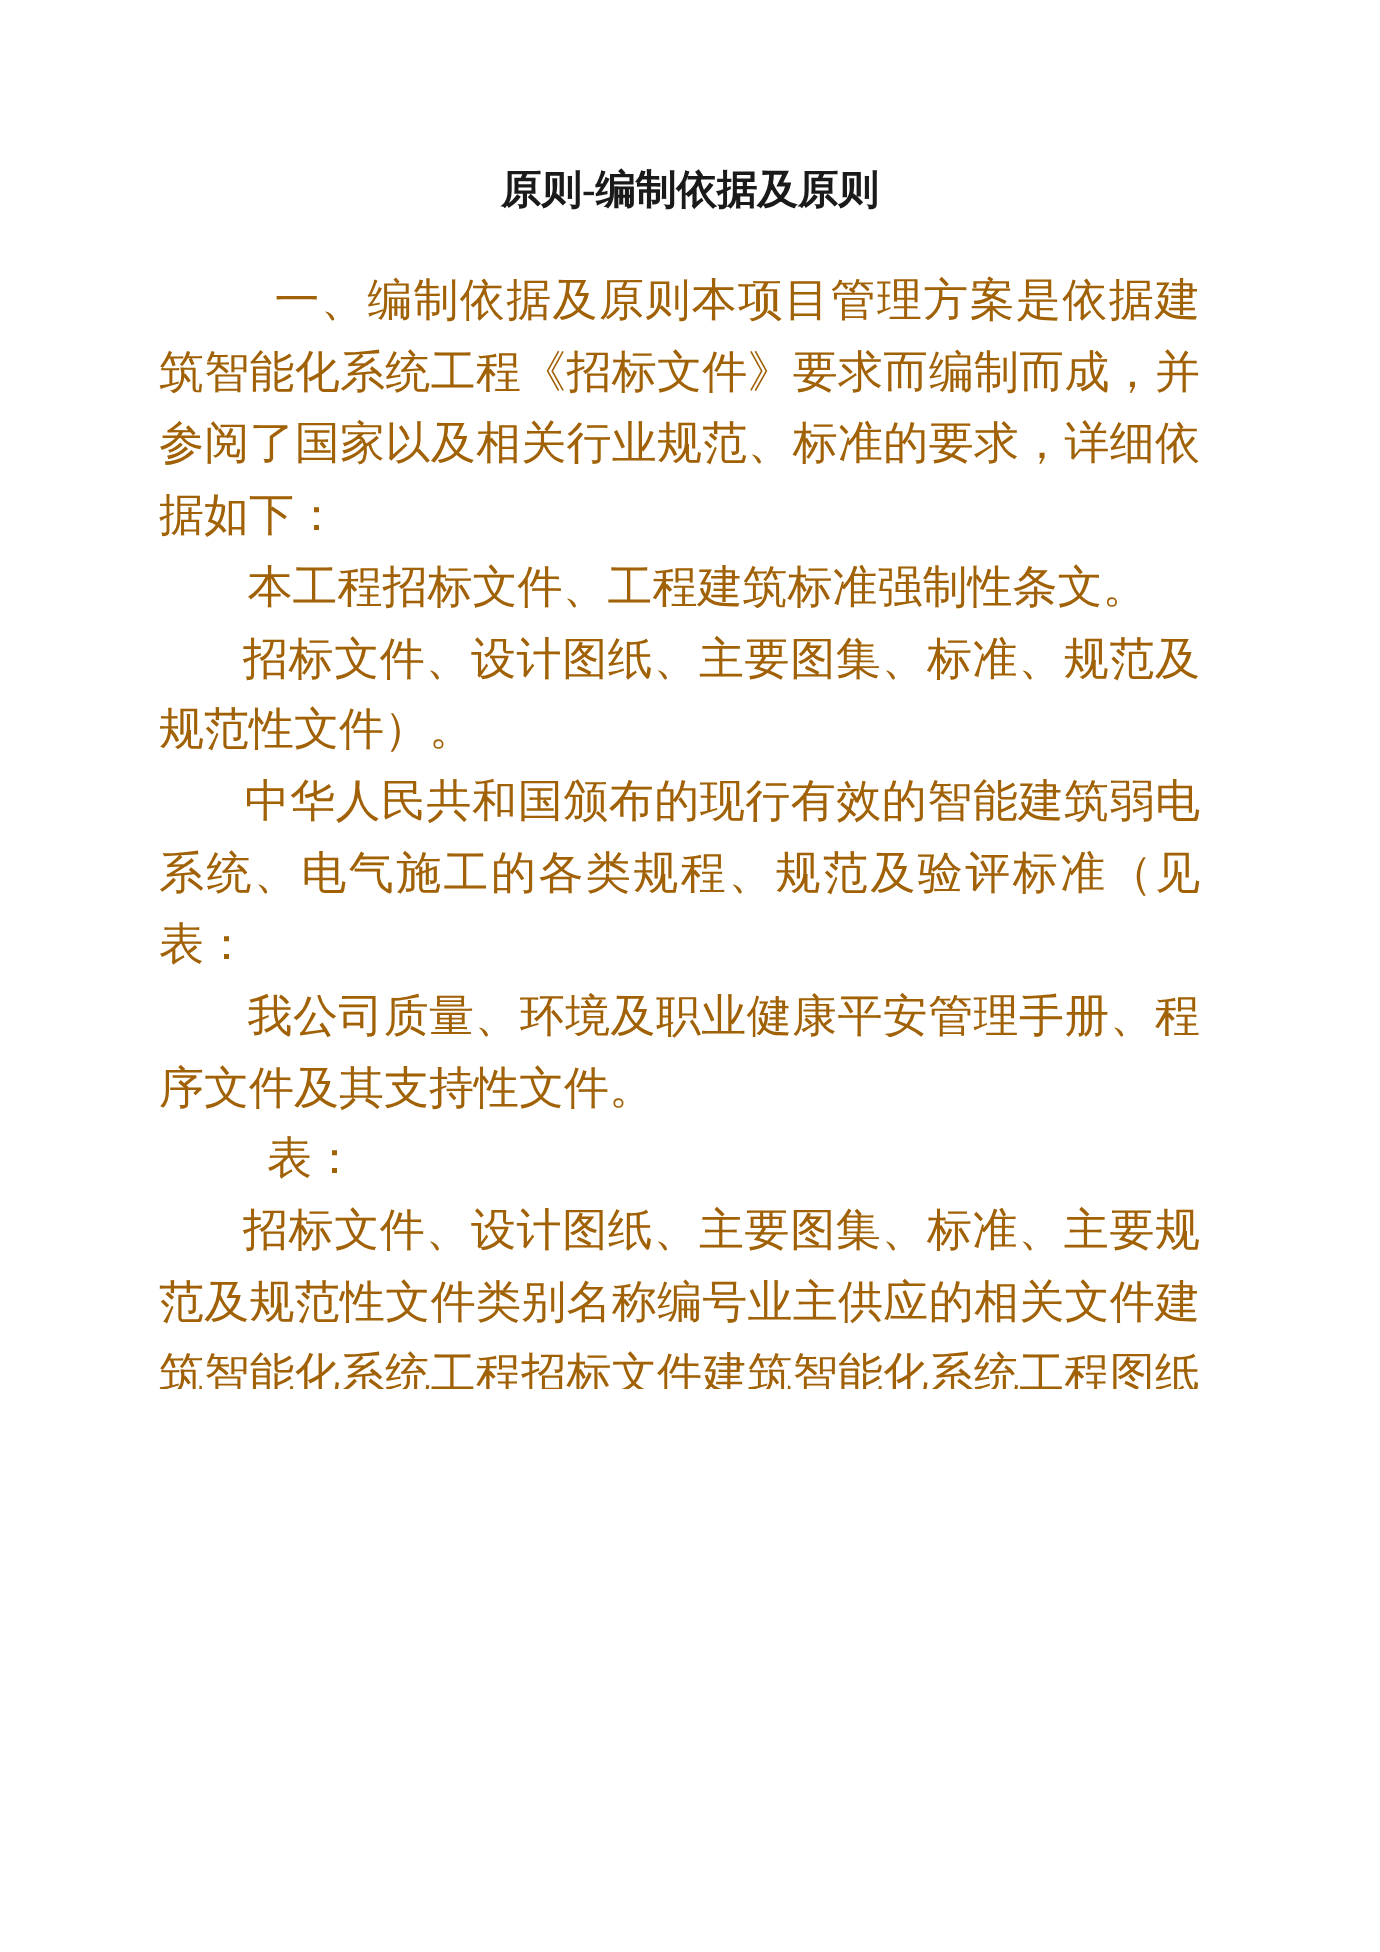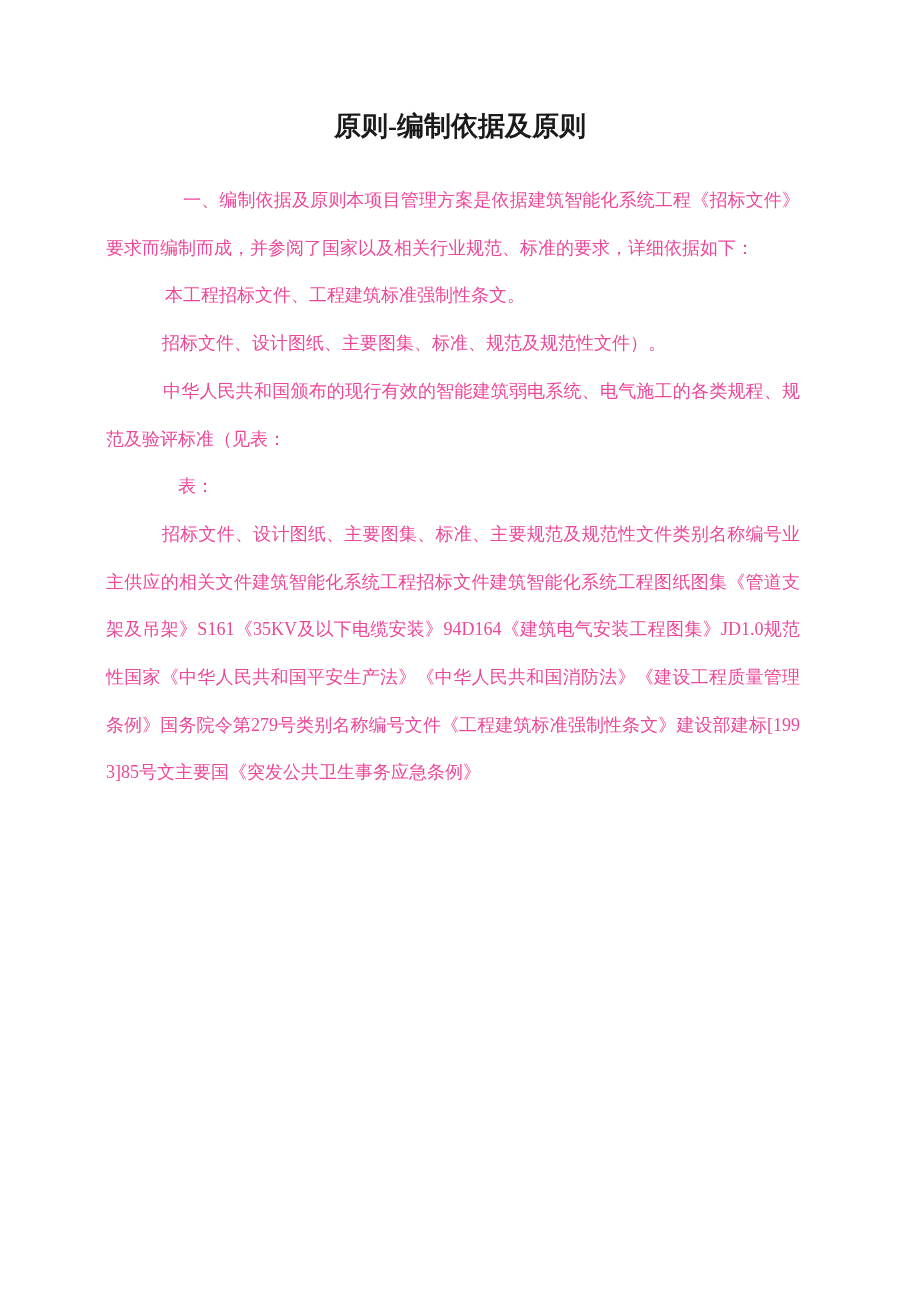--- a/index.html
+++ b/index.html
@@ -21,23 +21,23 @@
     margin: 0;
     font-family: "Liberation Serif", "DejaVu Serif", serif;
     font-weight: bold;
     font-size: 27px;
     line-height: 40px;
     text-align: center;
     color: #1a1a1a;
   }
   .content {
     margin: 31px 120px 0 106px; 
-    font-size: 18px;
+    font-size: 30px;
     line-height: 47.7px;
-    color: #ec4899;
+    color: #a16207;
     text-align: justify;
     text-justify: inter-ideograph;
     word-break: break-all;
   }
   .para { margin: 0; padding: 0; }
   .p1  { text-indent: 77px; }
   .p2  { text-indent: 59px; }
   .p3  { text-indent: 57px; }
   .p4  { text-indent: 56px; }
   .p5  { text-indent: 94px; }
@@ -51,16 +51,17 @@
 <body>
 
 <div class="page">
   <h1 class="doc-title">原则-编制依据及原则</h1>
 
   <div class="content">
     <p class="para p1">一、编制依据及原则本项目管理方案是依据建筑智能化系统工程《招标文件》要求而编制而成，并参阅了国家以及相关行业规范、标准的要求，详细依据如下：</p>
     <p class="para p2">本工程招标文件、工程建筑标准强制性条文。</p>
     <p class="para p4">招标文件、设计图纸、主要图集、标准、规范及规范性文件）。</p>
     <p class="para p3">中华人民共和国颁布的现行有效的智能建筑弱电系统、电气施工的各类规程、规范及验评标准（见表：</p>
+    <p class="para p6">我公司质量、环境及职业健康平安管理手册、程序文件及其支持性文件。</p>
     <p class="para p9">表：</p>
     <p class="para p10">招标文件、设计图纸、主要图集、标准、主要规范及规范性文件类别名称编号业主供应的相关文件建筑智能化系统工程招标文件建筑智能化系统工程图纸图集《管道支架及吊架》S161《35KV及以下电缆安装》94D164《建筑电气安装工程图集》JD1.0规范性国家《中华人民共和国平安生产法》《中华人民共和国消防法》《建设工程质量管理条例》国务院令第279号类别名称编号文件《工程建筑标准强制性条文》建设部建标[1993]85号文主要国《突发公共卫生事务应急条例》</p>
   </div>
 </div>
 
 </body></html>

